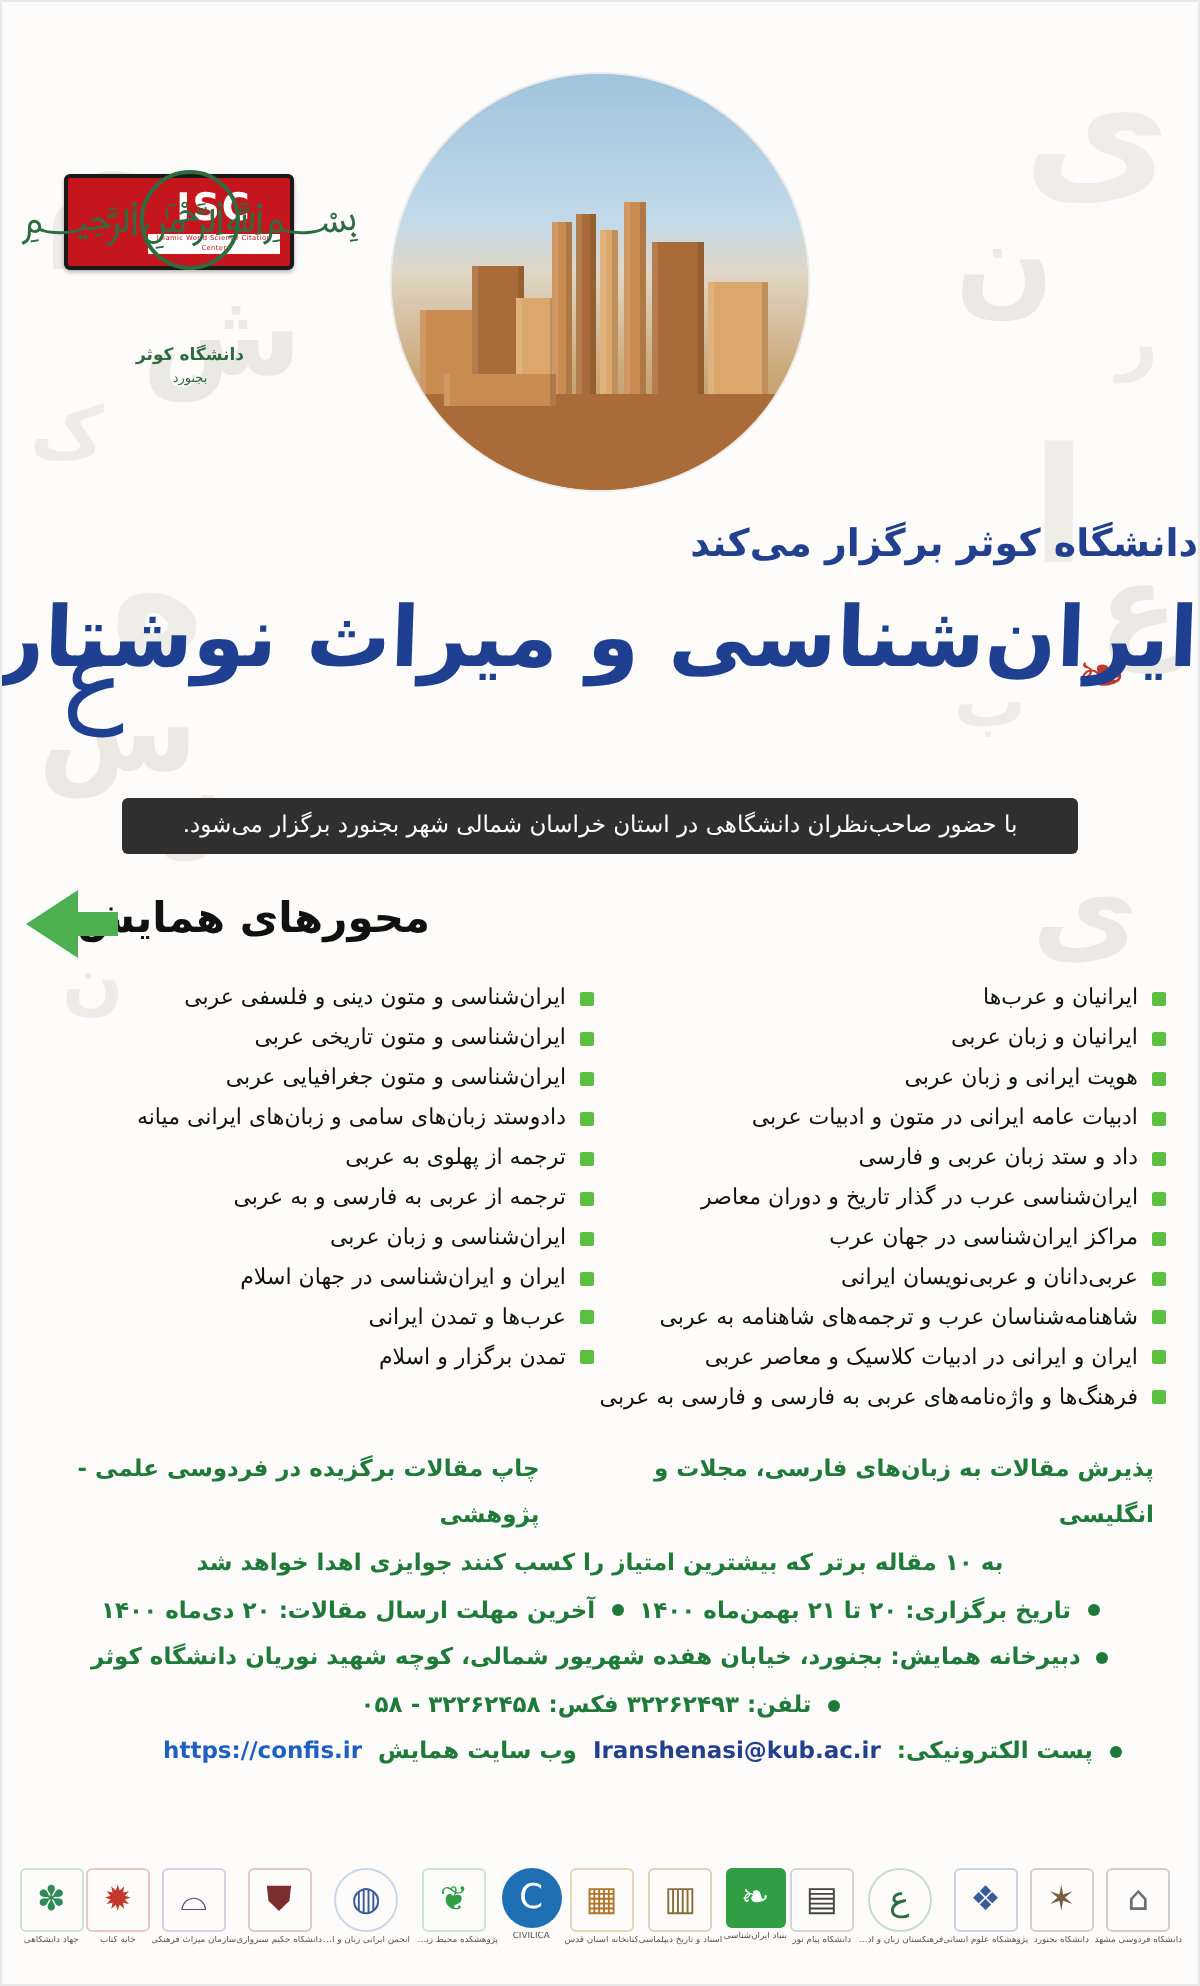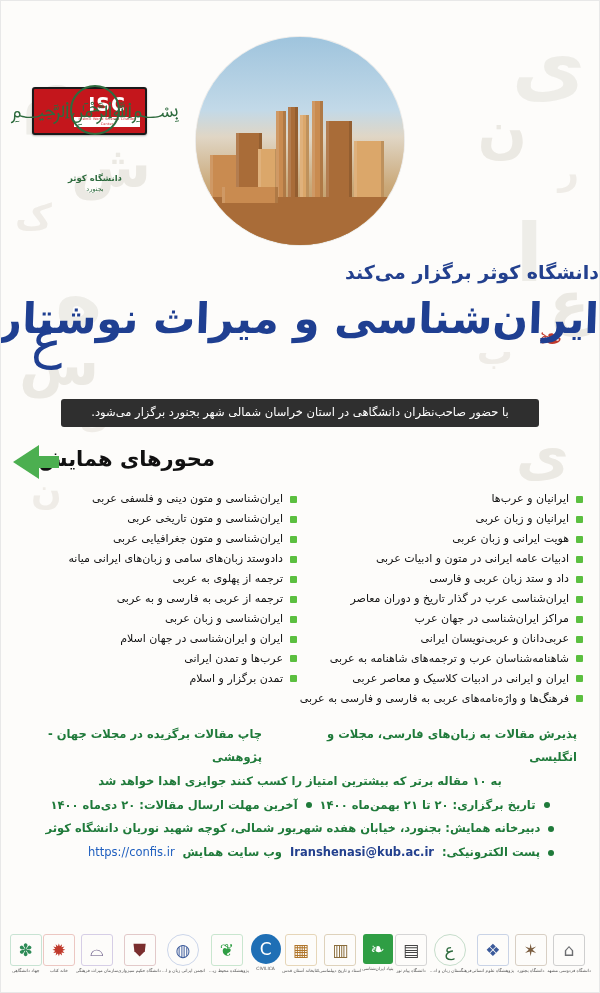--- a/index.html
+++ b/index.html
@@ -275,21 +275,21 @@
     align-items: center;
     justify-content: center;
     gap: 8px;
   }
   .info .dot {
     width: 6px; height: 6px; border-radius: 50%;
     background: #1f7a3a;
     display: inline-block;
   }
   .info .blue { color: #23408e; }
-  .info .link { color: #1f5fbf; font-weight: normal; text-decoration: none; margin-left: 42px; }
+  .info .link { color: #1f5fbf; font-weight: bold; text-decoration: none; margin-left: 42px; }
 
   
   .sponsors {
     position: absolute;
     bottom: 0;
     right: 0;
     left: 0;
     z-index: 2;
     height: 62px;
     display: flex;
@@ -474,34 +474,38 @@
       <div class="topic">
           <span class="bullet"></span>
           <span class="txt">تمدن برگزار و اسلام</span>
         </div>
     </div>
   </div>
 
   <div class="info">
     <div class="row">
       <span>پذیرش مقالات به زبان‌های فارسی، مجلات و انگلیسی</span>
-      <span>چاپ مقالات برگزیده در مجلات جهان - پژوهشی</span>
+      <span>چاپ مقالات برگزیده در فردوسی علمی - پژوهشی</span>
     </div>
     <div class="row center">
       <span>به ۱۰ مقاله برتر که بیشترین امتیاز را کسب کنند جوایزی اهدا خواهد شد</span>
     </div>
     <div class="dotrow">
       <span class="dot"></span>
       <span>تاریخ برگزاری: ۲۰ تا ۲۱ بهمن‌ماه ۱۴۰۰</span>
       <span class="dot"></span>
       <span>آخرین مهلت ارسال مقالات: ۲۰ دی‌ماه ۱۴۰۰</span>
     </div>
     <div class="dotrow">
       <span class="dot"></span>
       <span>دبیرخانه همایش: بجنورد، خیابان هفده شهریور شمالی، کوچه شهید نوریان دانشگاه کوثر</span>
+    </div>
+    <div class="dotrow">
+      <span class="dot"></span>
+      <span>تلفن: ۳۲۲۶۲۴۹۳ فکس: ۳۲۲۶۲۴۵۸ - ۰۵۸</span>
     </div>
     <div class="dotrow">
       <span class="dot"></span>
       <span>پست الکترونیکی:</span>
       <span class="blue">Iranshenasi@kub.ac.ir</span>
       <span>وب سایت همایش</span>
       <span class="link">https://confis.ir</span>
     </div>
   </div>
 

